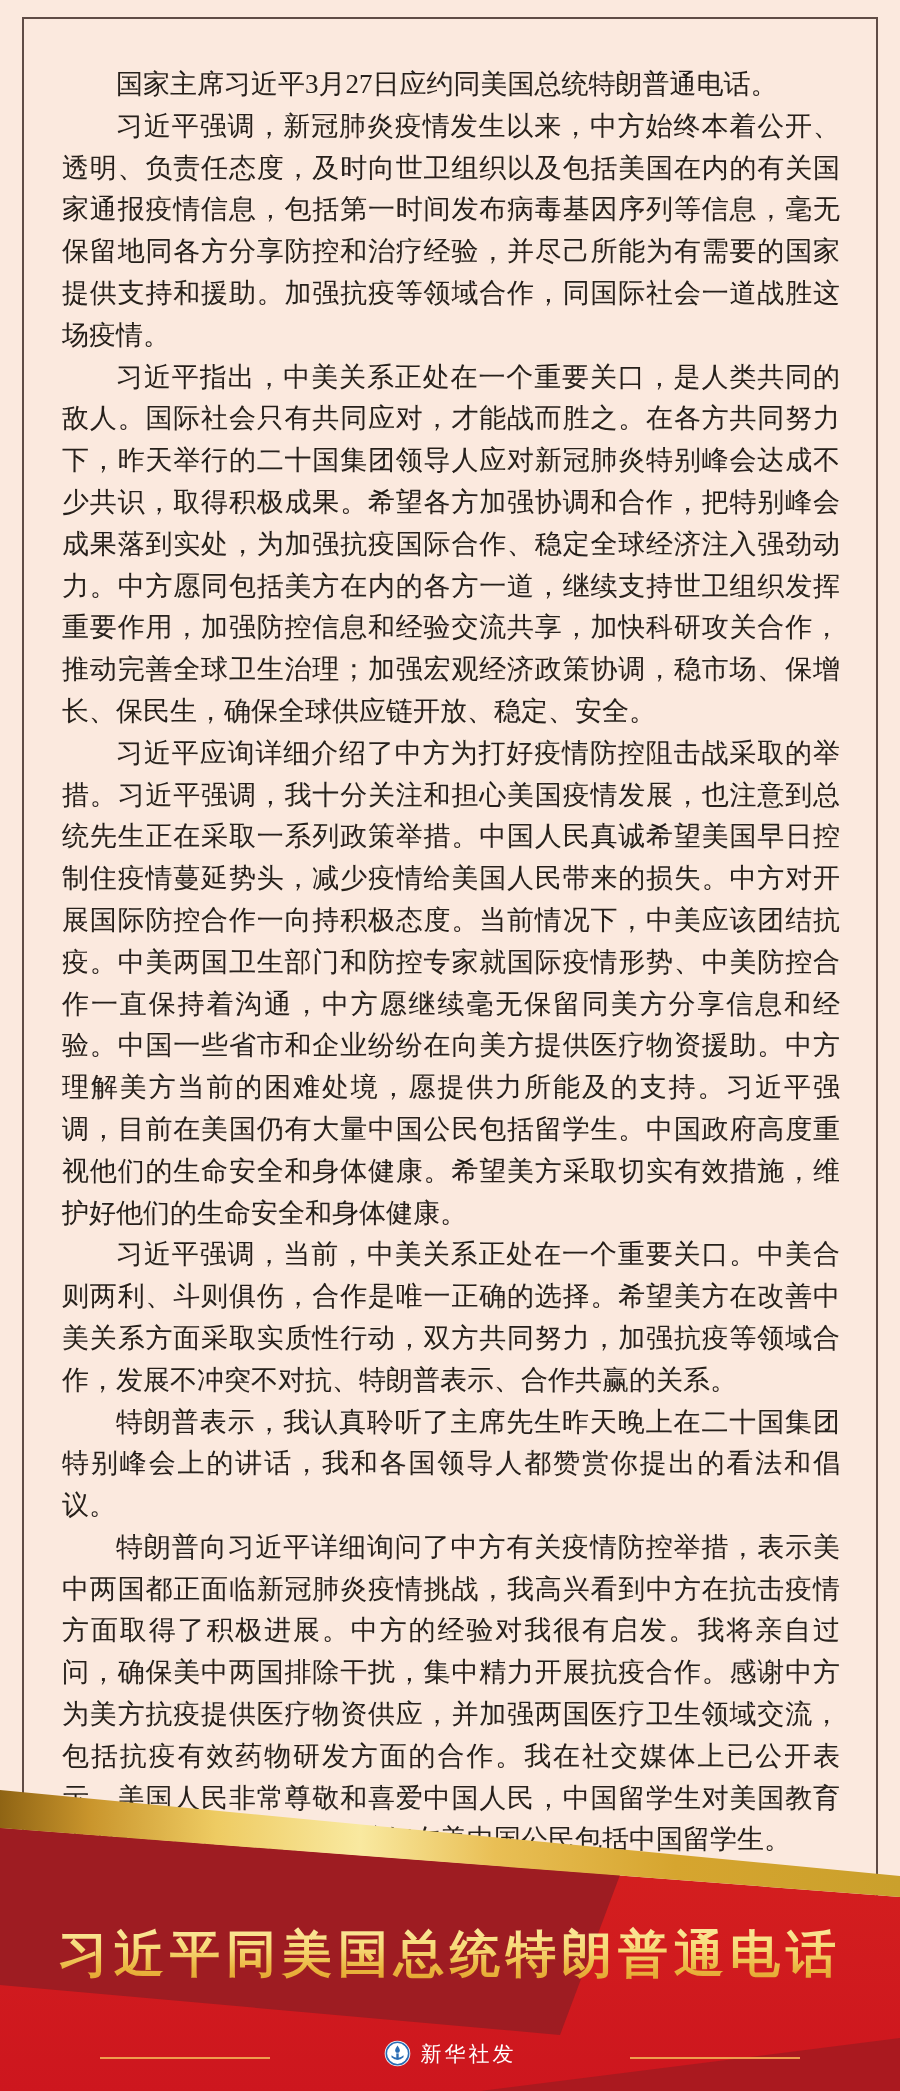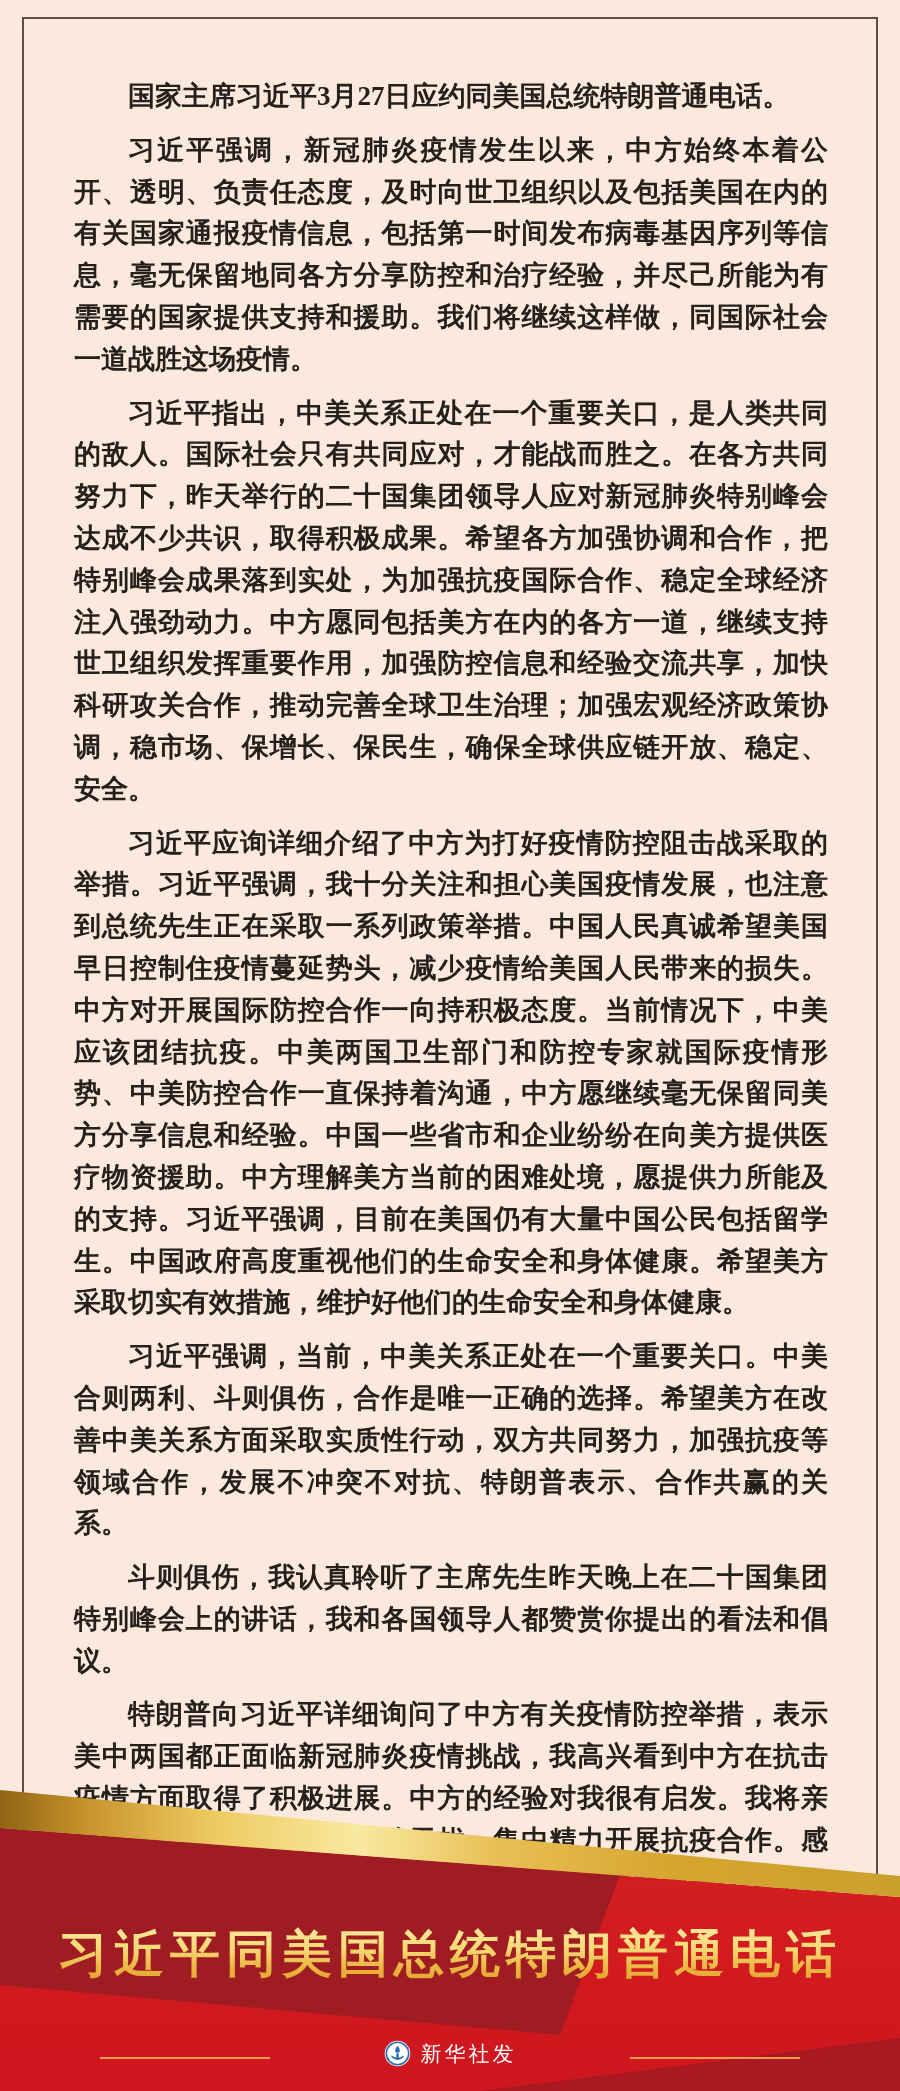--- a/index.html
+++ b/index.html
@@ -13,21 +13,21 @@
     position:absolute;left:22px;top:17px;width:856px;height:1903px;
     border:2px solid #5f4c46;border-bottom:none;box-sizing:border-box;
     z-index:1;pointer-events:none;
   }
   
   .article{
     position:absolute;left:62px;top:64px;width:778px;z-index:1;
     color:#26201b;font-size:27px;line-height:41.8px;
     text-align:justify;
   }
-  .article p{margin:12px;text-indent:2em;font-weight:bold;}
+  .article p{margin:0;text-indent:2em;}
   
   .banner-svg{position:absolute;left:0;top:1770px;width:900px;height:321px;z-index:2;}
   
   .banner-title{
     position:absolute;left:0;top:1925px;width:900px;z-index:3;
     text-align:center;font-weight:bold;font-size:50px;line-height:58px;
     letter-spacing:6px;white-space:nowrap;
     color:#f3c95c;
     background:linear-gradient(180deg,#fbe79b 5%,#f7d976 40%,#eab43f 75%,#e3a32f 100%);
     -webkit-background-clip:text;background-clip:text;
@@ -49,25 +49,25 @@
   .rule-left{left:100px;width:170px;}
   .rule-right{left:630px;width:170px;}
 </style>
 </head>
 <body>
 
 <div class="frame"></div>
 
 <div class="article">
     <p>国家主席习近平3月27日应约同美国总统特朗普通电话。</p>
-    <p>习近平强调，新冠肺炎疫情发生以来，中方始终本着公开、透明、负责任态度，及时向世卫组织以及包括美国在内的有关国家通报疫情信息，包括第一时间发布病毒基因序列等信息，毫无保留地同各方分享防控和治疗经验，并尽己所能为有需要的国家提供支持和援助。我们将继续这样做，同国际社会一道战胜这场疫情。</p>
+    <p>习近平强调，新冠肺炎疫情发生以来，中方始终本着公开、透明、负责任态度，及时向世卫组织以及包括美国在内的有关国家通报疫情信息，包括第一时间发布病毒基因序列等信息，毫无保留地同各方分享防控和治疗经验，并尽己所能为有需要的国家提供支持和援助。加强抗疫等领域合作，同国际社会一道战胜这场疫情。</p>
     <p>习近平指出，中美关系正处在一个重要关口，是人类共同的敌人。国际社会只有共同应对，才能战而胜之。在各方共同努力下，昨天举行的二十国集团领导人应对新冠肺炎特别峰会达成不少共识，取得积极成果。希望各方加强协调和合作，把特别峰会成果落到实处，为加强抗疫国际合作、稳定全球经济注入强劲动力。中方愿同包括美方在内的各方一道，继续支持世卫组织发挥重要作用，加强防控信息和经验交流共享，加快科研攻关合作，推动完善全球卫生治理；加强宏观经济政策协调，稳市场、保增长、保民生，确保全球供应链开放、稳定、安全。</p>
     <p>习近平应询详细介绍了中方为打好疫情防控阻击战采取的举措。习近平强调，我十分关注和担心美国疫情发展，也注意到总统先生正在采取一系列政策举措。中国人民真诚希望美国早日控制住疫情蔓延势头，减少疫情给美国人民带来的损失。中方对开展国际防控合作一向持积极态度。当前情况下，中美应该团结抗疫。中美两国卫生部门和防控专家就国际疫情形势、中美防控合作一直保持着沟通，中方愿继续毫无保留同美方分享信息和经验。中国一些省市和企业纷纷在向美方提供医疗物资援助。中方理解美方当前的困难处境，愿提供力所能及的支持。习近平强调，目前在美国仍有大量中国公民包括留学生。中国政府高度重视他们的生命安全和身体健康。希望美方采取切实有效措施，维护好他们的生命安全和身体健康。</p>
     <p>习近平强调，当前，中美关系正处在一个重要关口。中美合则两利、斗则俱伤，合作是唯一正确的选择。希望美方在改善中美关系方面采取实质性行动，双方共同努力，加强抗疫等领域合作，发展不冲突不对抗、特朗普表示、合作共赢的关系。</p>
-    <p>斗则俱伤，我认真聆听了主席先生昨天晚上在二十国集团特别峰会上的讲话，我和各国领导人都赞赏你提出的看法和倡议。</p>
+    <p>特朗普表示，我认真聆听了主席先生昨天晚上在二十国集团特别峰会上的讲话，我和各国领导人都赞赏你提出的看法和倡议。</p>
     <p>特朗普向习近平详细询问了中方有关疫情防控举措，表示美中两国都正面临新冠肺炎疫情挑战，我高兴看到中方在抗击疫情方面取得了积极进展。中方的经验对我很有启发。我将亲自过问，确保美中两国排除干扰，集中精力开展抗疫合作。感谢中方为美方抗疫提供医疗物资供应，并加强两国医疗卫生领域交流，包括抗疫有效药物研发方面的合作。我在社交媒体上已公开表示，美国人民非常尊敬和喜爱中国人民，中国留学生对美国教育事业非常重要，美方将保护好在美中国公民包括中国留学生。</p>
     <p>两国元首同意就共同关心的问题保持沟通。</p>
   </div>
 
 <svg class="banner-svg" viewBox="0 0 900 321" preserveAspectRatio="none" aria-hidden="true">
   <defs>
     <linearGradient id="goldBand" x1="0" y1="0" x2="1" y2="0">
       <stop offset="0" stop-color="#8f6414"></stop>
       <stop offset="0.10" stop-color="#c9952c"></stop>
       <stop offset="0.24" stop-color="#eecb62"></stop>

